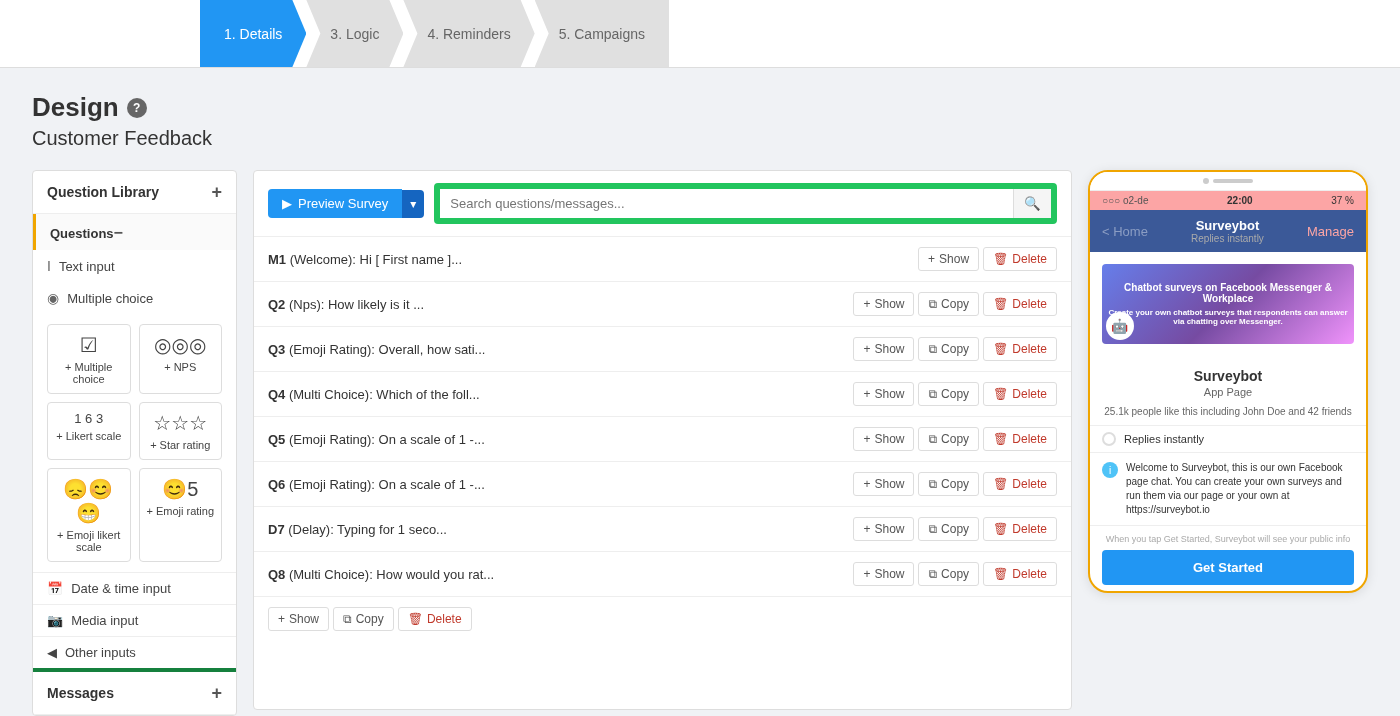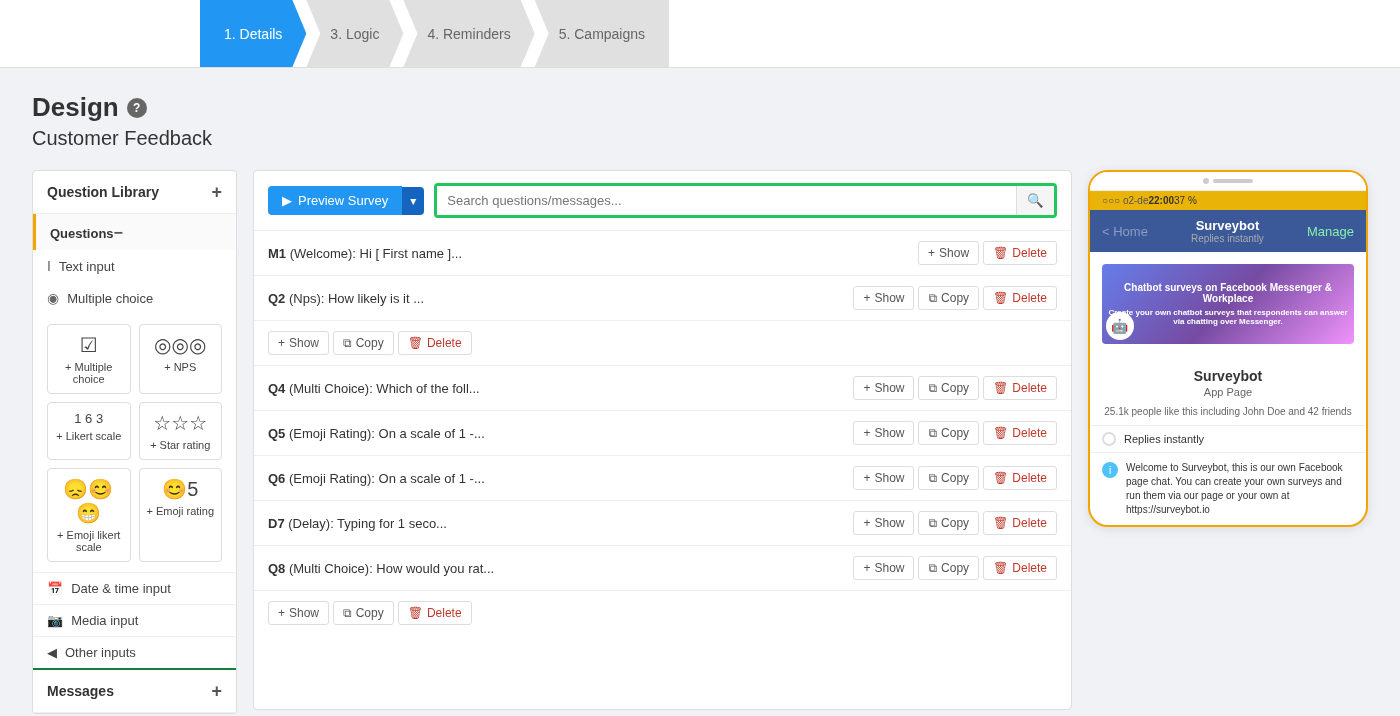--- a/index.html
+++ b/index.html
@@ -201,21 +201,21 @@
       color: #fff;
       border: none;
       padding: 7px 8px;
       border-radius: 0 4px 4px 0;
       cursor: pointer;
       font-size: 12px;
     }
     .search-box {
       display: flex;
       align-items: center;
-      border: 3px solid #22c55e;
+      border: 6px solid #22c55e;
       border-radius: 4px;
       overflow: hidden;
       flex: 1;
     }
     .search-box input {
       border: none;
       outline: none;
       padding: 7px 10px;
       font-size: 13px;
       flex: 1;
@@ -293,21 +293,21 @@
       background: #3b5998;
       padding: 8px 12px;
       display: flex;
       align-items: center;
       justify-content: space-between;
     }
     .fb-nav-bar .back { color: #8b9dc3; font-size: 13px; }
     .fb-nav-bar .title-block { text-align: center; }
     .fb-nav-bar .title-block .app-title { color: #fff; font-size: 13px; font-weight: 600; }
     .fb-nav-bar .title-block .app-sub { color: #aaa; font-size: 10px; }
-    .fb-nav-bar .manage { color: #86efac; font-size: 13px; }
+    .fb-nav-bar .manage { color: #fca5a5; font-size: 13px; }
     .fb-banner {
       background: #fff;
       padding: 12px;
     }
     .fb-banner-img {
       background: linear-gradient(135deg, #667eea 0%, #764ba2 50%, #f093fb 100%);
       height: 80px;
       border-radius: 4px;
       margin-bottom: 8px;
       display: flex;
@@ -386,25 +386,25 @@
       border-radius: 4px;
       width: 100%;
       padding: 10px;
       font-size: 13px;
       font-weight: 600;
       cursor: pointer;
     }
 
     
     .phone-top-bar {
-      background: #eab308;
+      background: #fca5a5;
       padding: 4px 12px;
       display: flex;
       align-items: center;
-      justify-content: flex-start;
+      justify-content: space-between;
       font-size: 10px;
       color: #333;
     }
     .phone-top-bar .carrier { color: #555; }
     .phone-top-bar .time { font-weight: 600; }
     .phone-top-bar .battery { display: flex; align-items: center; gap: 2px; font-size: 10px; }
   </style>
 </head>
 <body>
 
@@ -484,21 +484,21 @@
       </div>
       <div class="section-item">
         <span>📷</span>
         <span>Media input</span>
       </div>
       <div class="section-item">
         <span>◀</span>
         <span>Other inputs</span>
       </div>
 
-      <div class="panel-header" style="border-top:2px solid #15803d;">
+      <div class="panel-header" style="border-top:4px solid #15803d;">
         <span>Messages</span>
         <span class="add-btn">+</span>
       </div>
     </div>
 
     <div class="middle-panel">
       <div class="middle-toolbar">
         <div class="preview-btn-group">
           <button class="preview-btn-main">
             <span>▶</span>
@@ -522,20 +522,21 @@
           </div>
           <div class="question-row">
             <div class="q-label-text"><span class="q-tag">Q2</span> (Nps): How likely is it ...</div>
             <div class="row-actions">
               <button class="row-btn"><span>+</span> Show</button>
               <button class="row-btn"><span>⧉</span> Copy</button>
               <button class="row-btn delete"><span>🗑</span> Delete</button>
             </div>
           </div>
           <div class="question-row">
+            <div class="q-label-text"><span class="q-tag">Q3</span> (Emoji Rating): Overall, how sati...</div>
             <div class="row-actions">
               <button class="row-btn"><span>+</span> Show</button>
               <button class="row-btn"><span>⧉</span> Copy</button>
               <button class="row-btn delete"><span>🗑</span> Delete</button>
             </div>
           </div>
           <div class="question-row">
             <div class="q-label-text"><span class="q-tag">Q4</span> (Multi Choice): Which of the foll...</div>
             <div class="row-actions">
               <button class="row-btn"><span>+</span> Show</button>
@@ -627,17 +628,21 @@
         <div class="replies-row">
           <div class="replies-dot"></div>
           <span class="replies-text">Replies instantly</span>
         </div>
 
         <div class="info-row">
           <div class="info-icon">i</div>
           <div class="info-text">Welcome to Surveybot, this is our own Facebook page chat. You can create your own surveys and run them via our page or your own at https://surveybot.io</div>
         </div>
 
+        <div class="get-started-bar">
+          <div class="footer-note">When you tap Get Started, Surveybot will see your public info</div>
+          <button class="get-started-btn">Get Started</button>
+        </div>
       </div>
     </div>
 
   </div>
 </div>
 
 </body></html>

